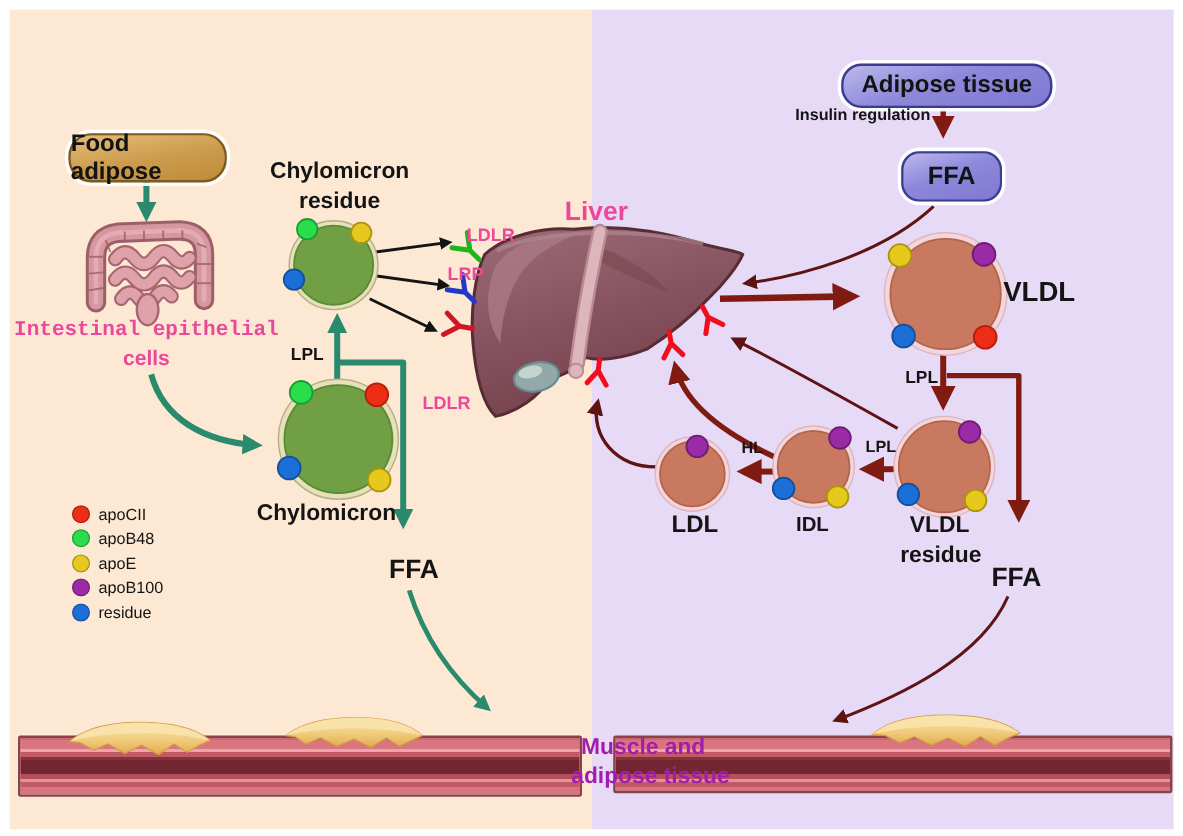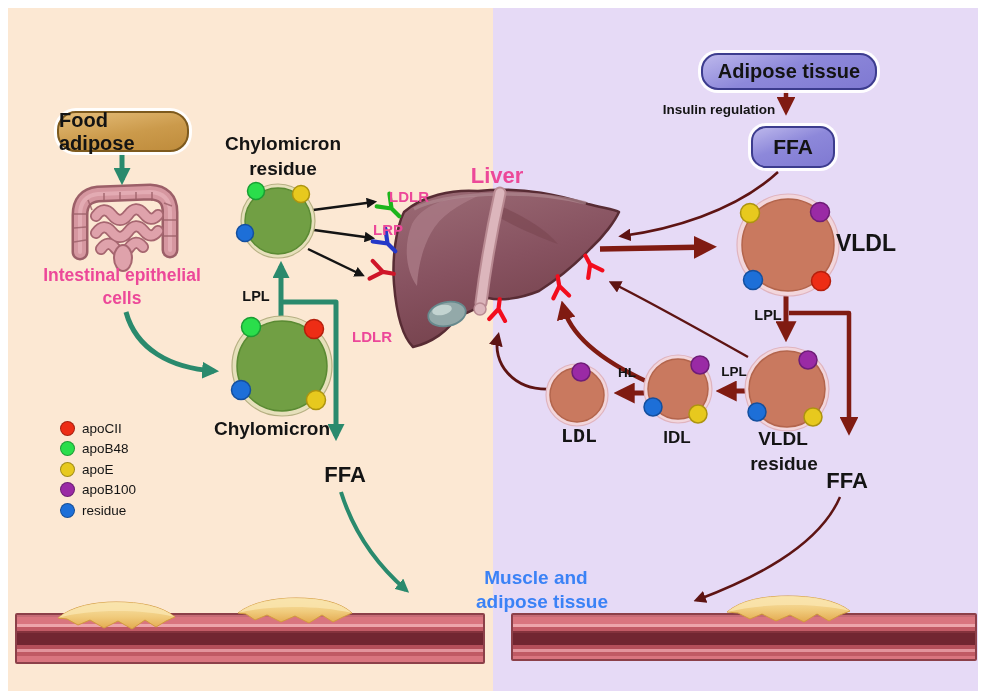--- a/index.html
+++ b/index.html
@@ -5,21 +5,21 @@
   html,body{margin:0;padding:0;background:#ffffff;}
   #canvas{position:relative;width:986px;height:697px;background:#ffffff;overflow:hidden;
           font-family:"Liberation Sans",sans-serif;}
   .panel{position:absolute;top:8px;height:683px;}
   #panel-left{left:8px;width:485px;background:#fce8d3;}
   #panel-right{left:493px;width:485px;background:#e6daf6;}
   svg{position:absolute;left:0;top:0;}
   .lbl{position:absolute;transform:translate(-50%,-50%);font-weight:bold;white-space:nowrap;
        color:#141414;line-height:1;}
   .maroon{color:#ec4899;}
-  .greentxt{color:#3b82f6;}
+  .greentxt{color:#a21caf;margin-top:46px;}
   .pillbox{position:absolute;display:flex;align-items:center;justify-content:center;
            font-weight:bold;color:#131313;box-shadow:0 0 0 3px rgba(255,255,255,0.95);}
   #food-box{left:57px;top:111px;width:128px;height:37px;border-radius:19px;
             background:linear-gradient(170deg,#e5bd79 0%,#cb9a4b 55%,#bf8c3c 100%);
             border:2.5px solid #7d5a1e;font-size:20px;}
   #adipose-box{left:701px;top:53px;width:172px;height:33px;border-radius:17px;
             background:linear-gradient(160deg,#bdb8ec 0%,#8d88da 45%,#7f79d2 100%);
             border:2.5px solid #3c3c8e;font-size:20px;}
   #ffa-box{left:751px;top:126px;width:80px;height:38px;border-radius:15px;
             background:linear-gradient(160deg,#bdb8ec 0%,#8d88da 45%,#7f79d2 100%);
@@ -237,45 +237,45 @@
   <div id="food-box" class="pillbox">
     <span>Food adipose</span>
   </div>
   <div id="adipose-box" class="pillbox">
     <span>Adipose tissue</span>
   </div>
   <div id="ffa-box" class="pillbox">
     <span>FFA</span>
   </div>
 
-  <div class="lbl maroon" style="left:122px;top:276px;font-size:17.5px;">Intestinal epithelial</div>
+  <div class="lbl maroon" style="left:122px;top:276px;font-size:17.5px;font-family:Liberation Mono, monospace;">Intestinal epithelial</div>
   <div class="lbl maroon" style="left:122px;top:299px;font-size:17.5px;">cells</div>
 
   <div class="lbl" style="left:283px;top:143px;font-size:19px;">Chylomicron</div>
   <div class="lbl" style="left:283px;top:168px;font-size:19px;">residue</div>
 
   <div class="lbl" style="left:256px;top:296px;font-size:14.5px;">LPL</div>
   <div class="lbl" style="left:272px;top:428px;font-size:19px;">Chylomicron</div>
   <div class="lbl" style="left:345px;top:475px;font-size:22px;">FFA</div>
 
   <div class="lbl maroon" style="left:497px;top:176px;font-size:22px;">Liver</div>
   <div class="lbl maroon" style="left:409px;top:196px;font-size:15px;">LDLR</div>
   <div class="lbl maroon" style="left:388px;top:229px;font-size:15px;">LRP</div>
   <div class="lbl maroon" style="left:372px;top:292px;font-size:15px;margin-top:44px;">LDLR</div>
 
-  <div class="lbl" style="left:719px;top:110px;font-size:13.5px;">Insulin regulation</div>
+  <div class="lbl" style="left:719px;top:96px;font-size:13.5px;">Insulin regulation</div>
   <div class="lbl" style="left:866px;top:243px;font-size:23px;">VLDL</div>
   <div class="lbl" style="left:768px;top:315px;font-size:14.5px;">LPL</div>
 
   <div class="lbl" style="left:783px;top:438px;font-size:19px;">VLDL</div>
   <div class="lbl" style="left:784px;top:463px;font-size:19px;">residue</div>
   <div class="lbl" style="left:734px;top:372px;font-size:13.5px;">LPL</div>
   <div class="lbl" style="left:627px;top:373px;font-size:13.5px;text-align:center;">HL</div>
   <div class="lbl" style="left:677px;top:437px;font-size:17px;">IDL</div>
-  <div class="lbl" style="left:579px;top:437px;font-size:20px;font-family:Liberation Mono, monospace;">LDL</div>
+  <div class="lbl" style="left:579px;top:437px;font-size:20px;">LDL</div>
   <div class="lbl" style="left:847px;top:481px;font-size:22px;">FFA</div>
 
   <div class="lbl greentxt" style="left:536px;top:577px;font-size:19px;">Muscle and</div>
   <div class="lbl greentxt" style="left:542px;top:601px;font-size:19px;">adipose tissue</div>
 
   <div id="legend">
     <div class="legend-row">
       <span class="legend-dot" style="background: rgb(237, 45, 21);"></span>
       <span class="legend-label">apoCII</span>
     </div>

